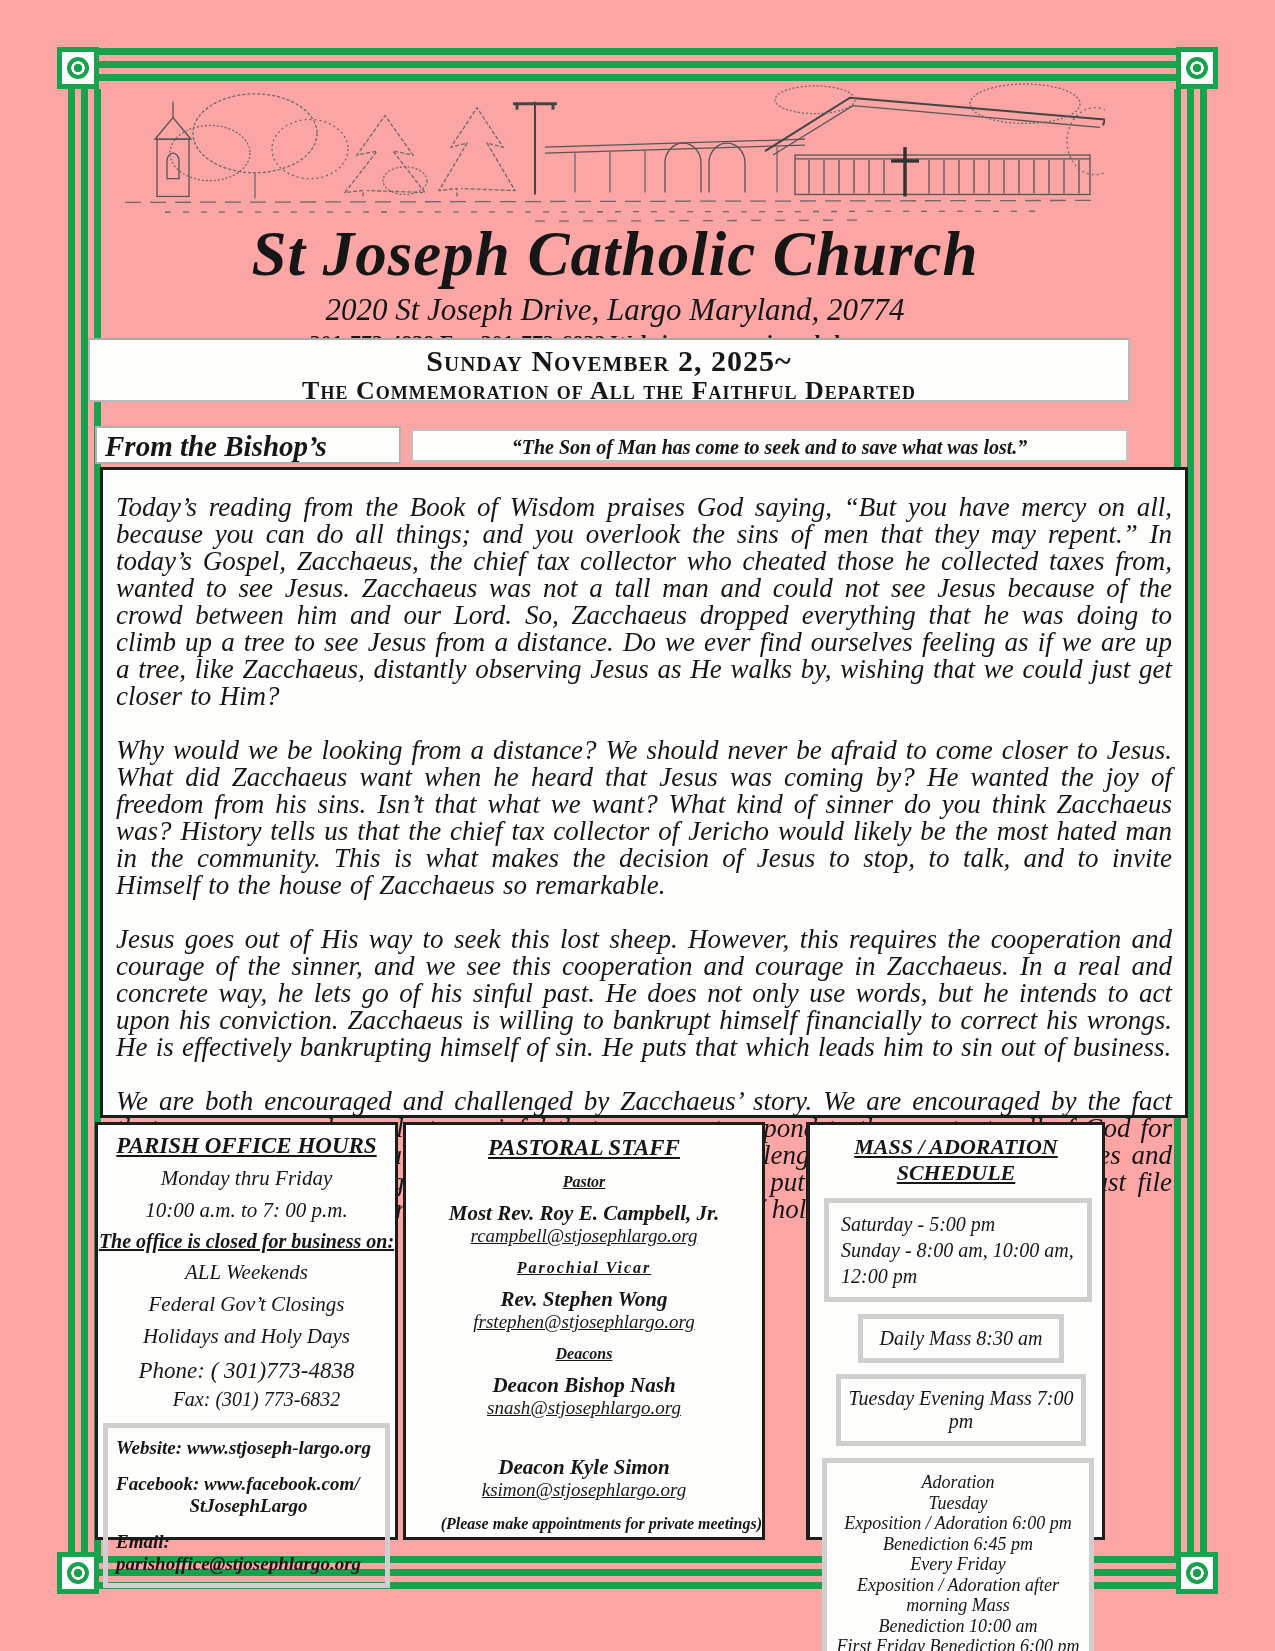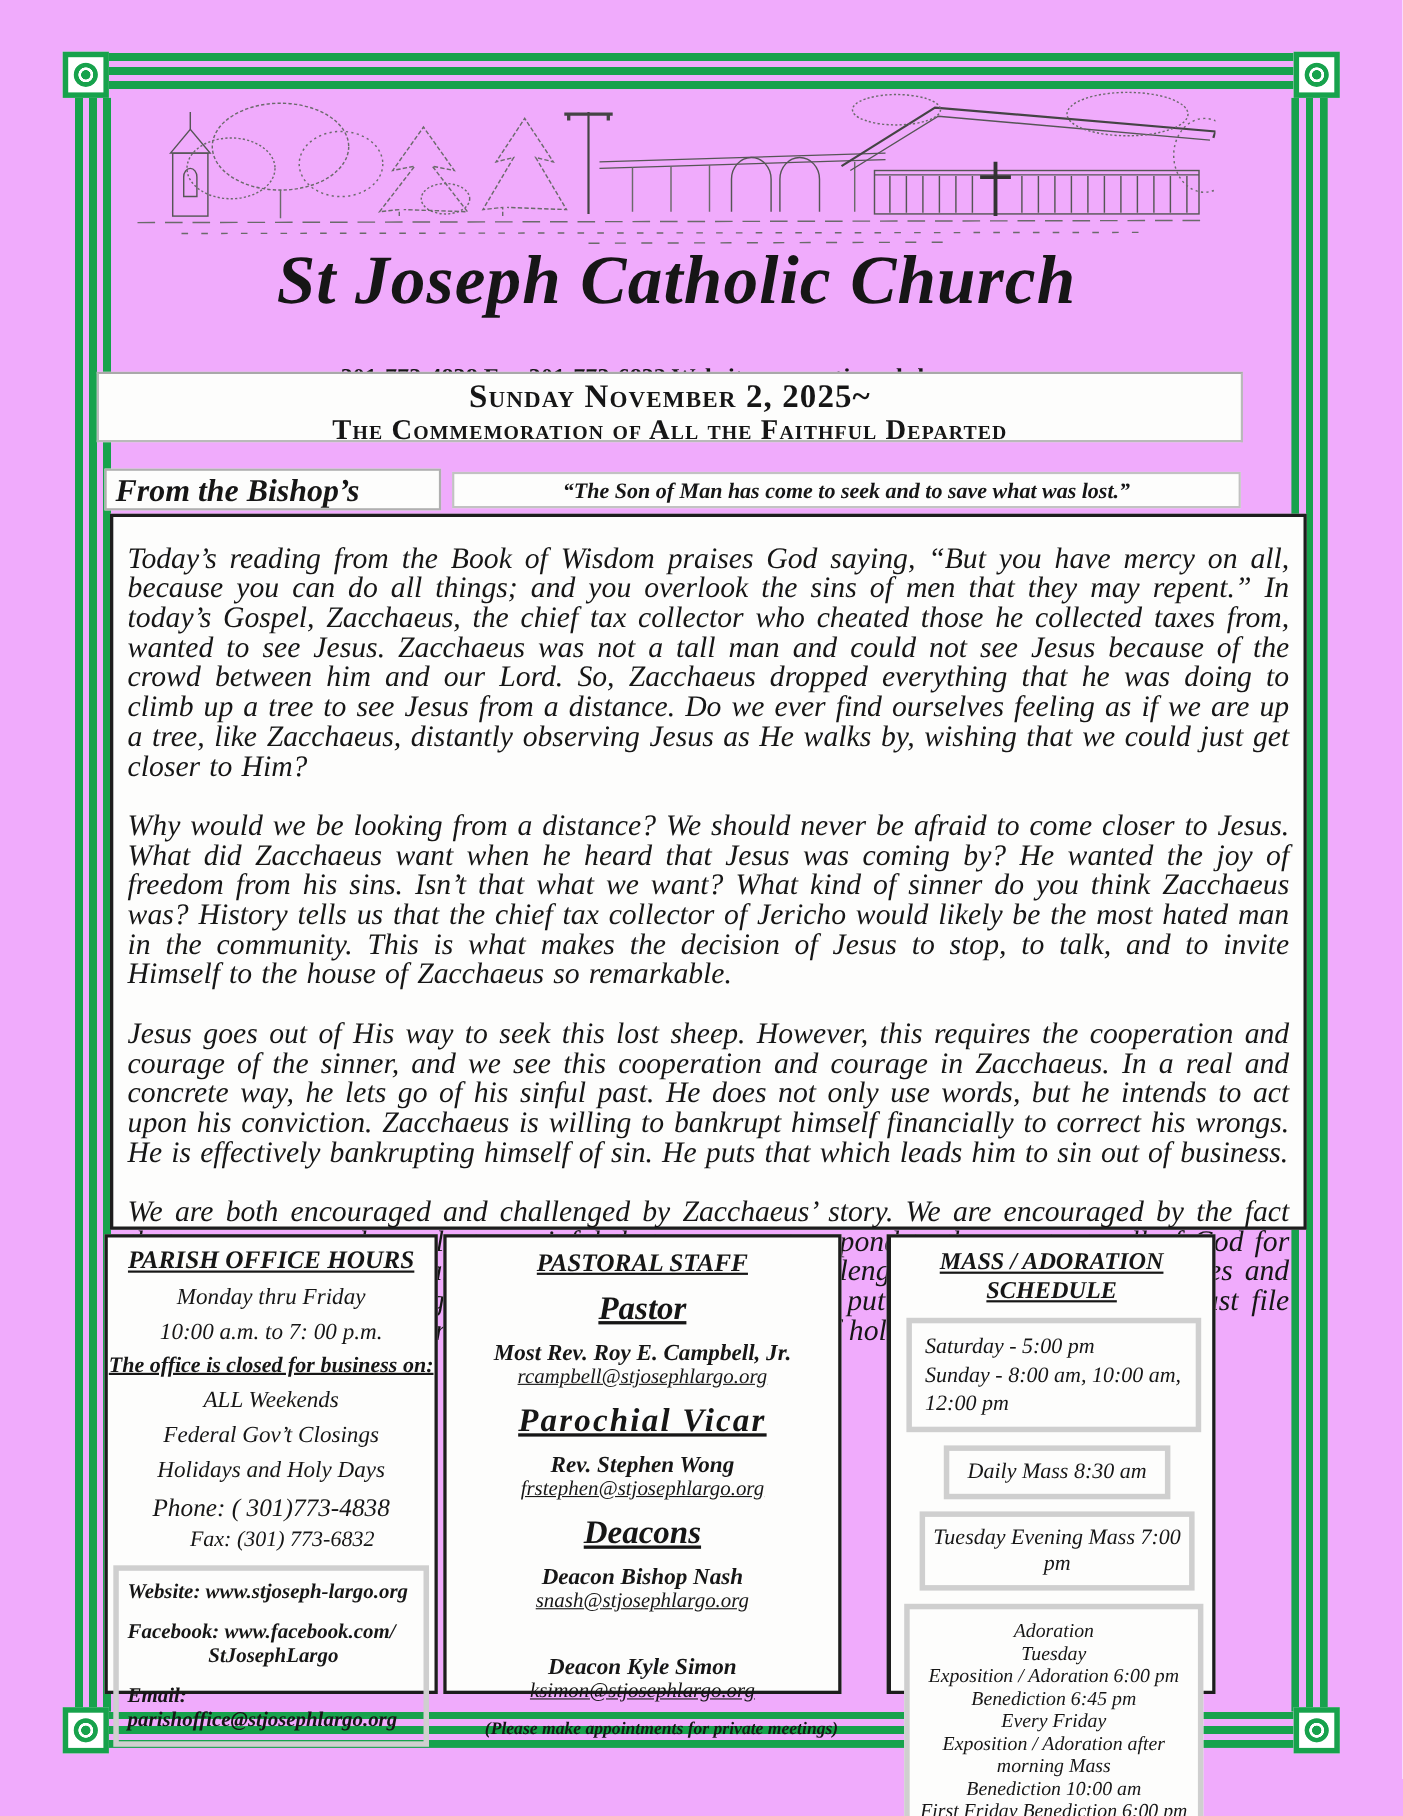--- a/index.html
+++ b/index.html
@@ -1,17 +1,17 @@
 <!DOCTYPE html>
 <html><head>
 <meta charset="utf-8">
 <style>
   html,body{margin:0;padding:0;background:#ffffff;}
   .page{
-    position:relative;width:1275px;height:1651px;background:#f0abfc;
+    position:relative;width:1275px;height:1651px;background:#fca5a5;
     font-family:"Liberation Serif", serif;color:#161616;overflow:hidden;
   }
   
   .stripe{position:absolute;}
   .stripe.h{height:33px;background:repeating-linear-gradient(to bottom,#17A24C 0 7px,transparent 7px 13px);background-size:100% 33px;background-repeat:no-repeat;}
   .stripe.v{width:33px;background:repeating-linear-gradient(to right,#17A24C 0 7px,transparent 7px 13px);background-size:33px 100%;background-repeat:no-repeat;}
   .stripe.top{left:99px;right:99px;top:48px;}
   .stripe.bottom{left:99px;right:99px;top:1556px;}
   .stripe.left{left:68px;top:89px;height:1467px;}
   .stripe.right{left:1174px;top:89px;height:1467px;}
@@ -82,21 +82,21 @@
   .office .fax{font-size:20px;margin-top:4px;padding-left:20px;}
   .office .infobox{
     margin:12px 5px 0 5px;border:5px solid #cfcfcf;text-align:left;
     padding:9px 4px 8px 8px;font-size:19px;
   }
   .office .infobox .row{margin-bottom:14px;}
   .office .infobox .row:last-child{margin-bottom:0;}
   .office .fb2{text-align:center;margin-top:0;}
 
   .staff .col-title{font-size:23px;margin-top:10px;}
-  .staff .sub{font-size:30px;margin-top:12px;}
+  .staff .sub{font-size:16px;margin-top:12px;}
   .staff .vicar-h{letter-spacing:2px;}
   .staff .nm{font-size:21px;margin-top:10px;}
   .staff .em{font-size:19px;font-style:italic;margin-top:-1px;}
   .staff .note{font-size:16px;font-weight:bold;font-style:italic;margin-top:14px;text-align:right;}
 
   .mass .col-title{font-size:22px;margin-top:9px;}
   .mass .gbox{border:5px solid #cfcfcf;background:#fdfdfc;}
   .mass .weekend{margin:12px 10px 0 14px;text-align:left;padding:8px 4px 8px 12px;font-size:20px;font-style:italic;line-height:26px;}
   .mass .daily{margin:12px 38px 0 48px;padding:8px 2px;font-size:20px;font-style:italic;}
   .mass .tues{margin:11px 16px 0 26px;padding:8px 2px;font-size:20px;font-style:italic;}
@@ -180,20 +180,21 @@
       <ellipse cx="990" cy="60" rx="28" ry="34" stroke-dasharray="2 3"></ellipse>
       <ellipse cx="710" cy="18" rx="40" ry="14" stroke-dasharray="2 2"></ellipse>
 
       <line x1="20" y1="122" x2="990" y2="120" stroke-dasharray="16 9"></line>
       <line x1="60" y1="132" x2="940" y2="131" stroke-dasharray="6 12"></line>
       <line x1="430" y1="141" x2="760" y2="140" stroke-dasharray="10 14"></line>
     </g>
   </svg>
 
   <h1 class="church-name">St Joseph Catholic Church</h1>
+  <div class="address">2020 St Joseph Drive, Largo Maryland, 20774</div>
   <div class="contact">301-773-4838  Fax 301-773-6832  Website: www.stjoseph-largo.org</div>
 
   <div class="banner">
     <div class="date">Sunday  November 2, 2025~</div>
     <div class="feast">The Commemoration of All the Faithful Departed</div>
   </div>
 
   <div class="pen-label">From the Bishop’s  Pen...</div>
   <div class="pen-quote">“The Son of Man has come to seek and to save what was lost.”</div>
 

